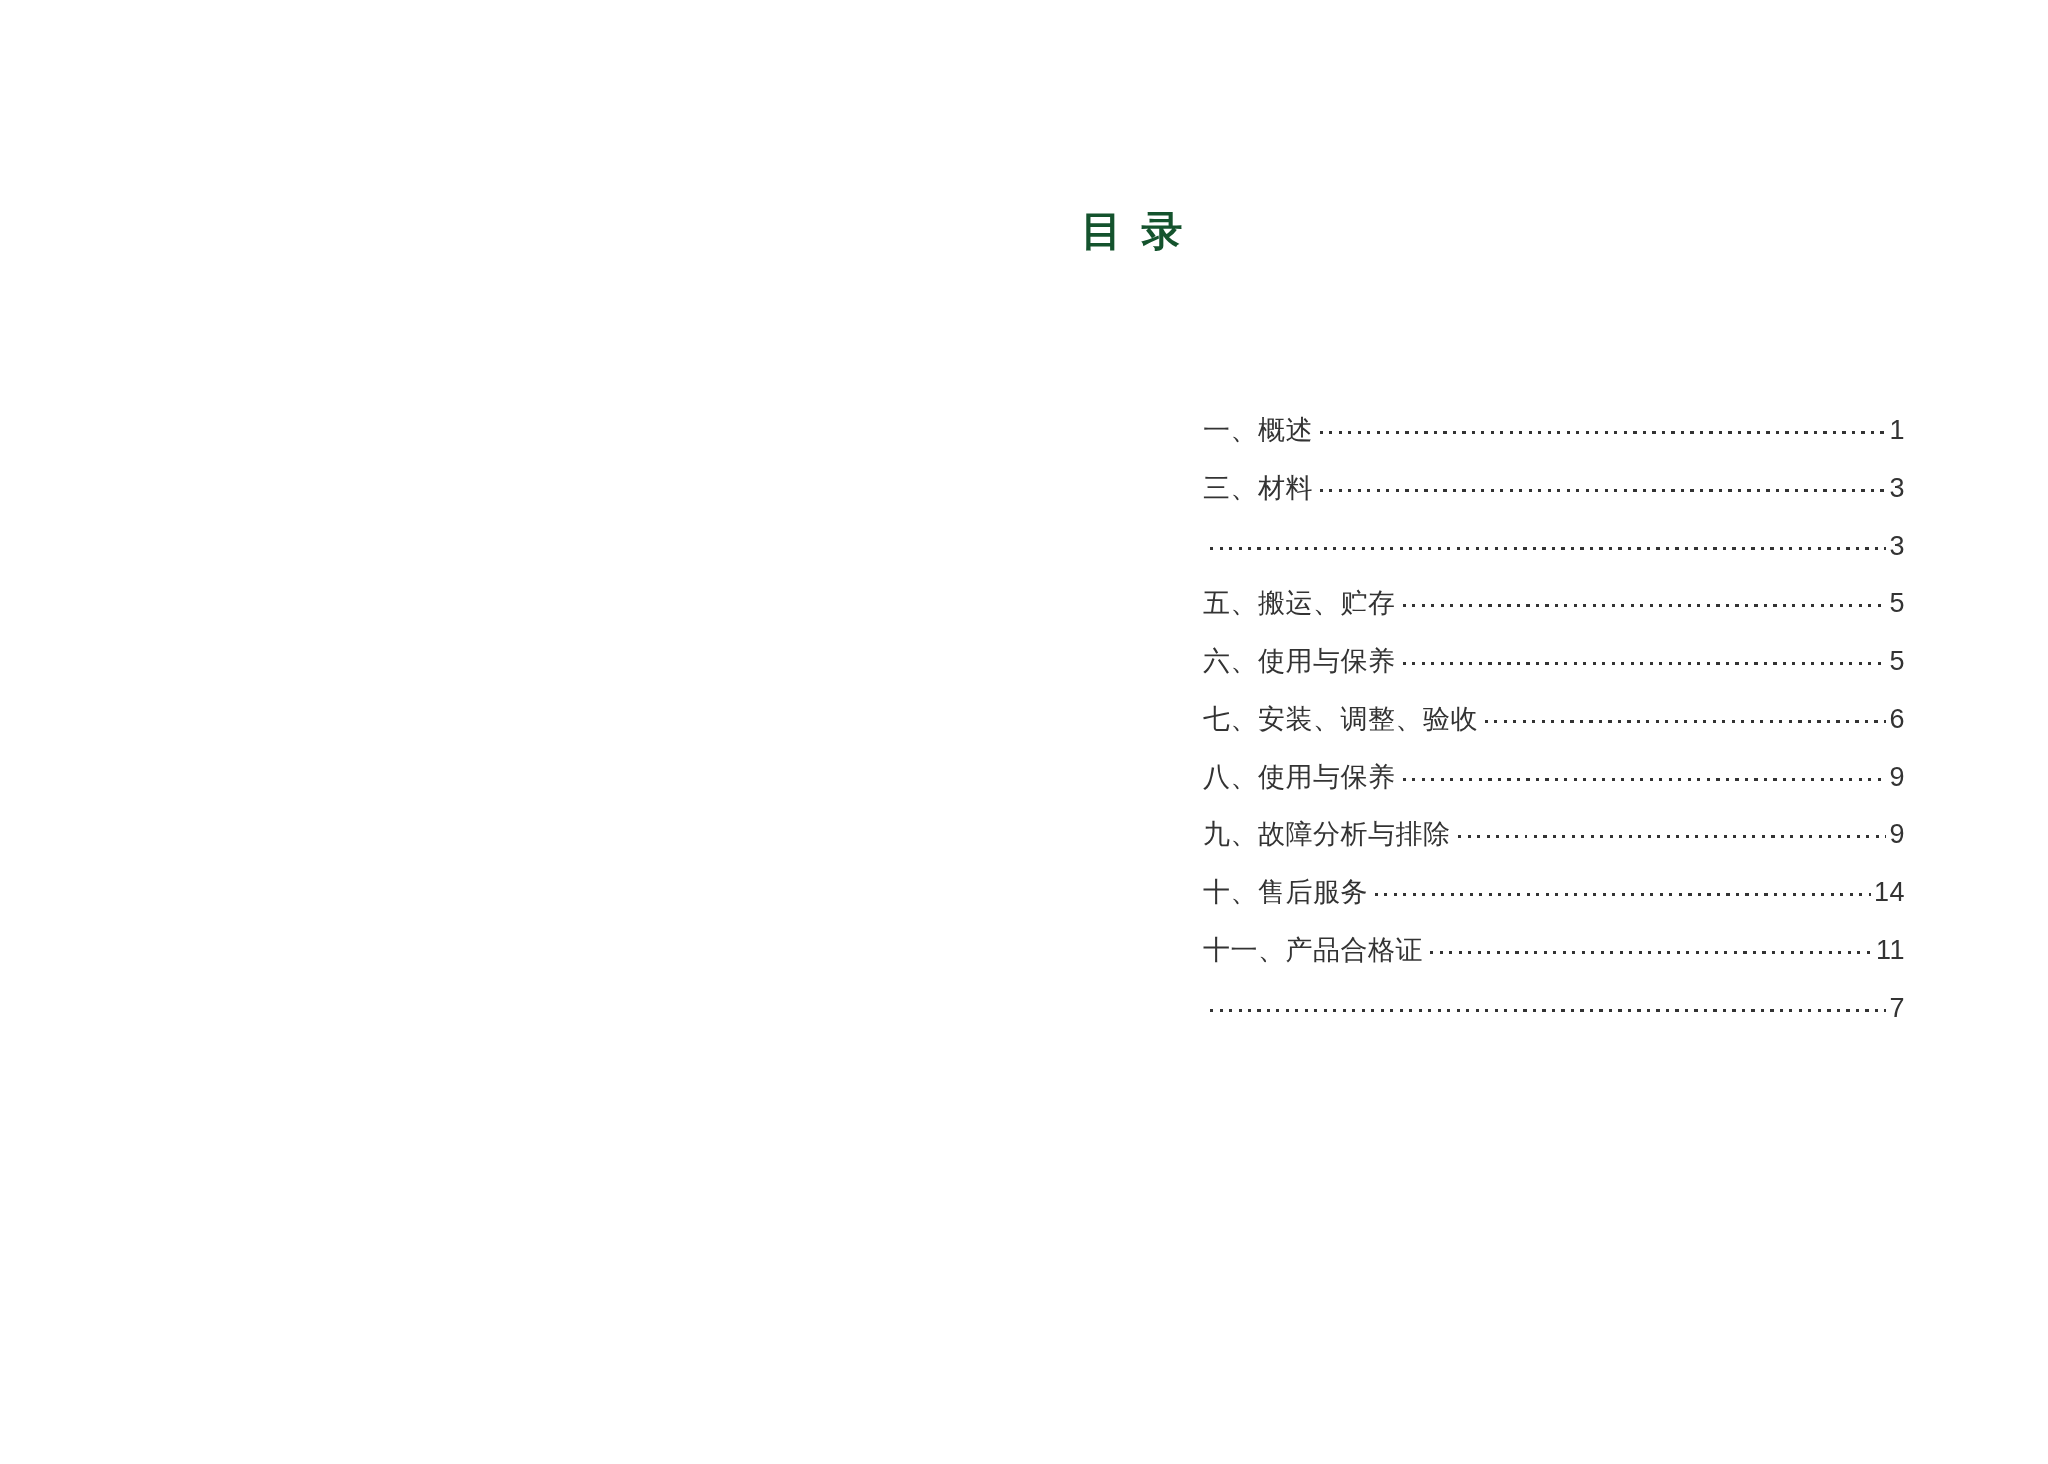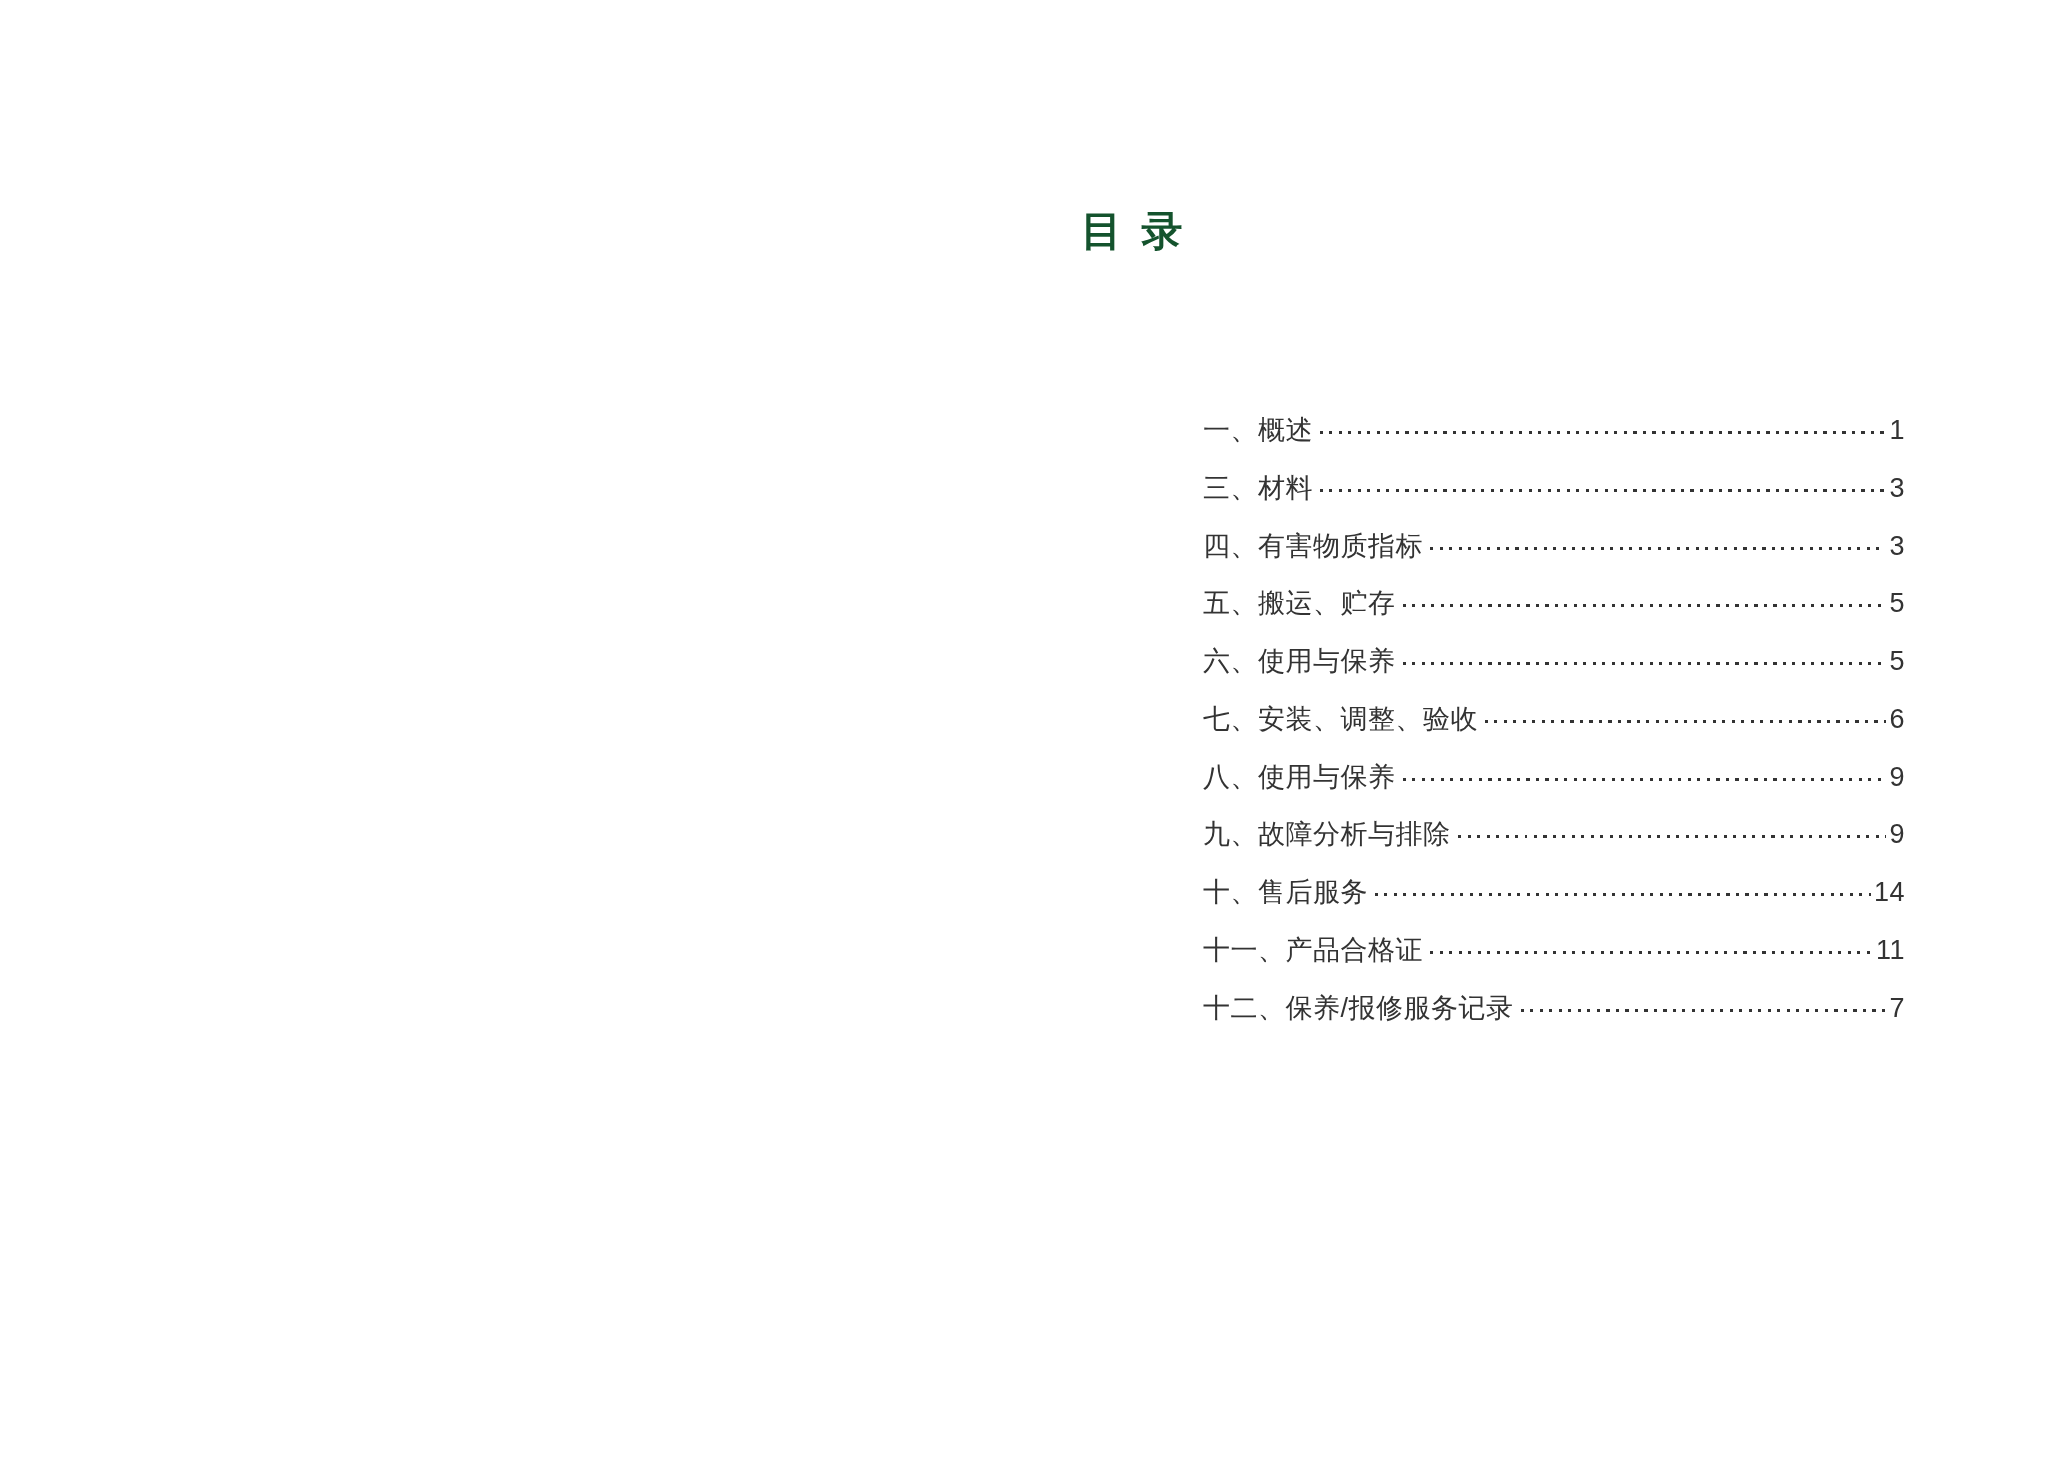--- a/index.html
+++ b/index.html
@@ -79,21 +79,20 @@
   </div>
 
 
   <div class="toc-row">
     <span class="toc-label">三、材料</span>
     <span class="toc-leader"></span>
     <span class="toc-page">3</span>
   </div>
 
   <div class="toc-row">
-    <span class="toc-label">四、有害物质指标</span>
     <span class="toc-leader"></span>
     <span class="toc-page">3</span>
   </div>
 
   <div class="toc-row">
     <span class="toc-label">五、搬运、贮存</span>
     <span class="toc-leader"></span>
     <span class="toc-page">5</span>
   </div>
 
@@ -127,19 +126,18 @@
     <span class="toc-page">14</span>
   </div>
 
   <div class="toc-row">
     <span class="toc-label">十一、产品合格证</span>
     <span class="toc-leader"></span>
     <span class="toc-page">11</span>
   </div>
 
   <div class="toc-row">
-    <span class="toc-label">十二、保养/报修服务记录</span>
     <span class="toc-leader"></span>
     <span class="toc-page">7</span>
   </div>
 </div>
 
 </div>
 
 </body></html>

